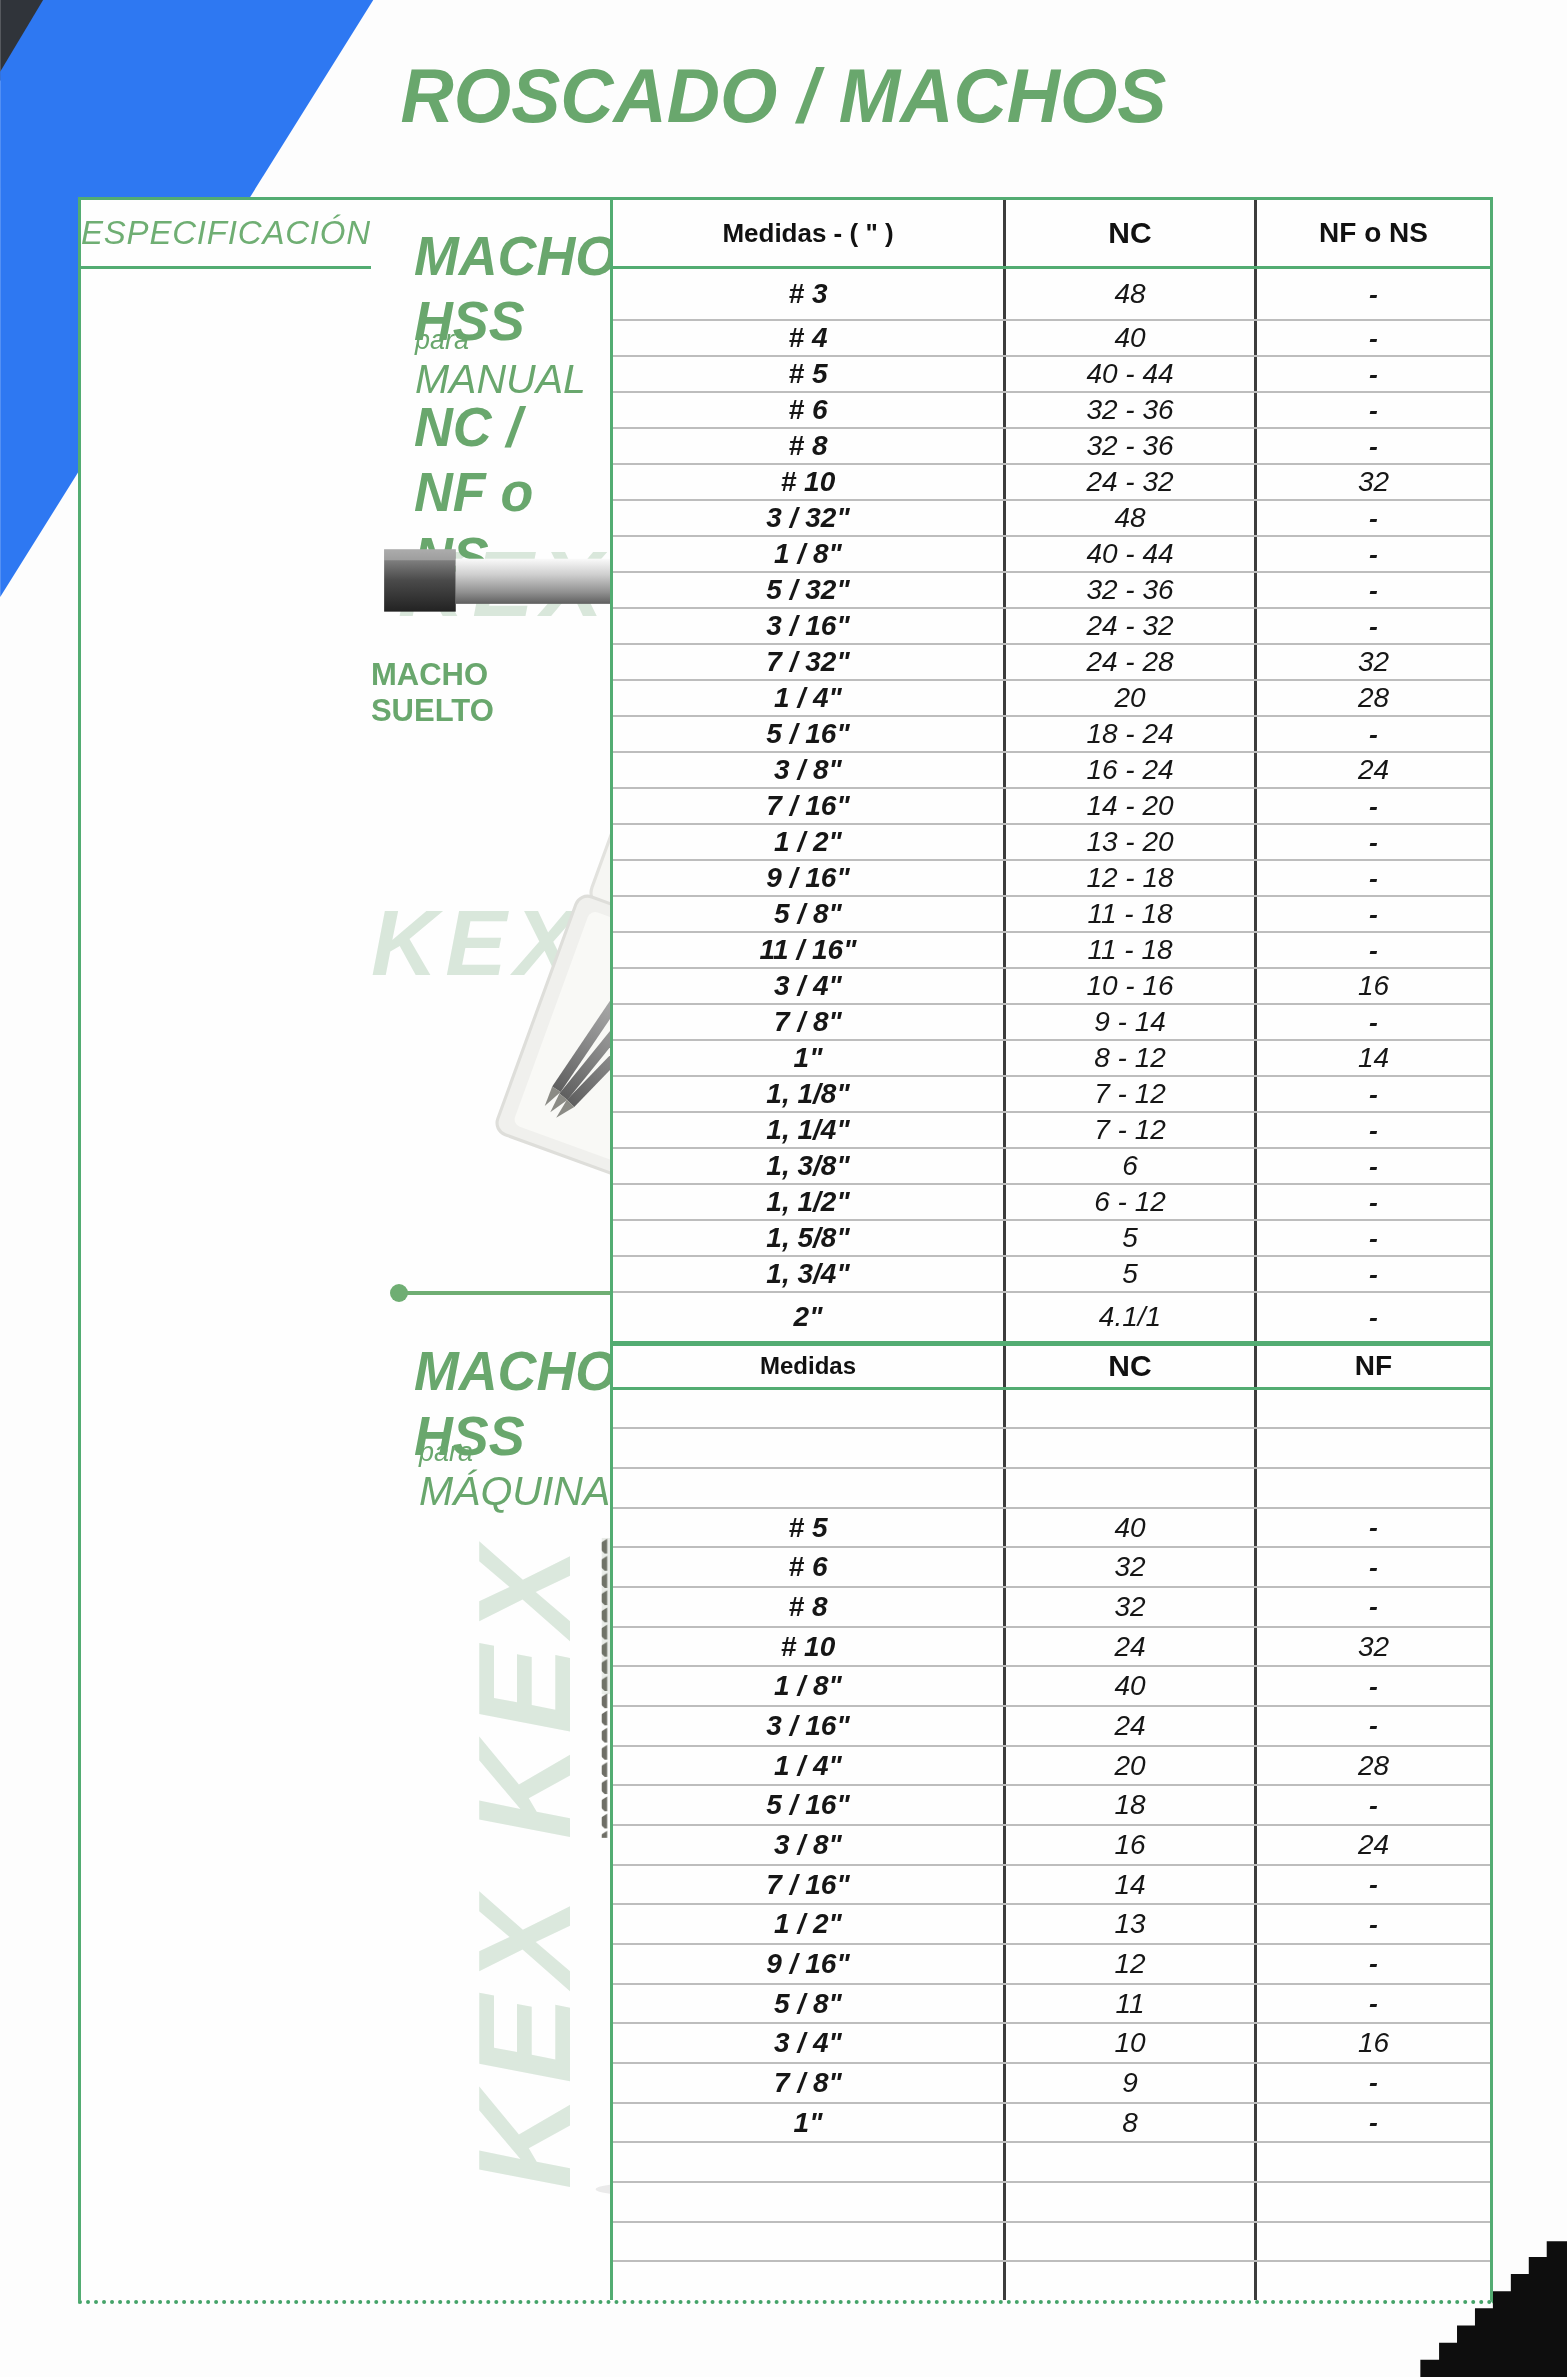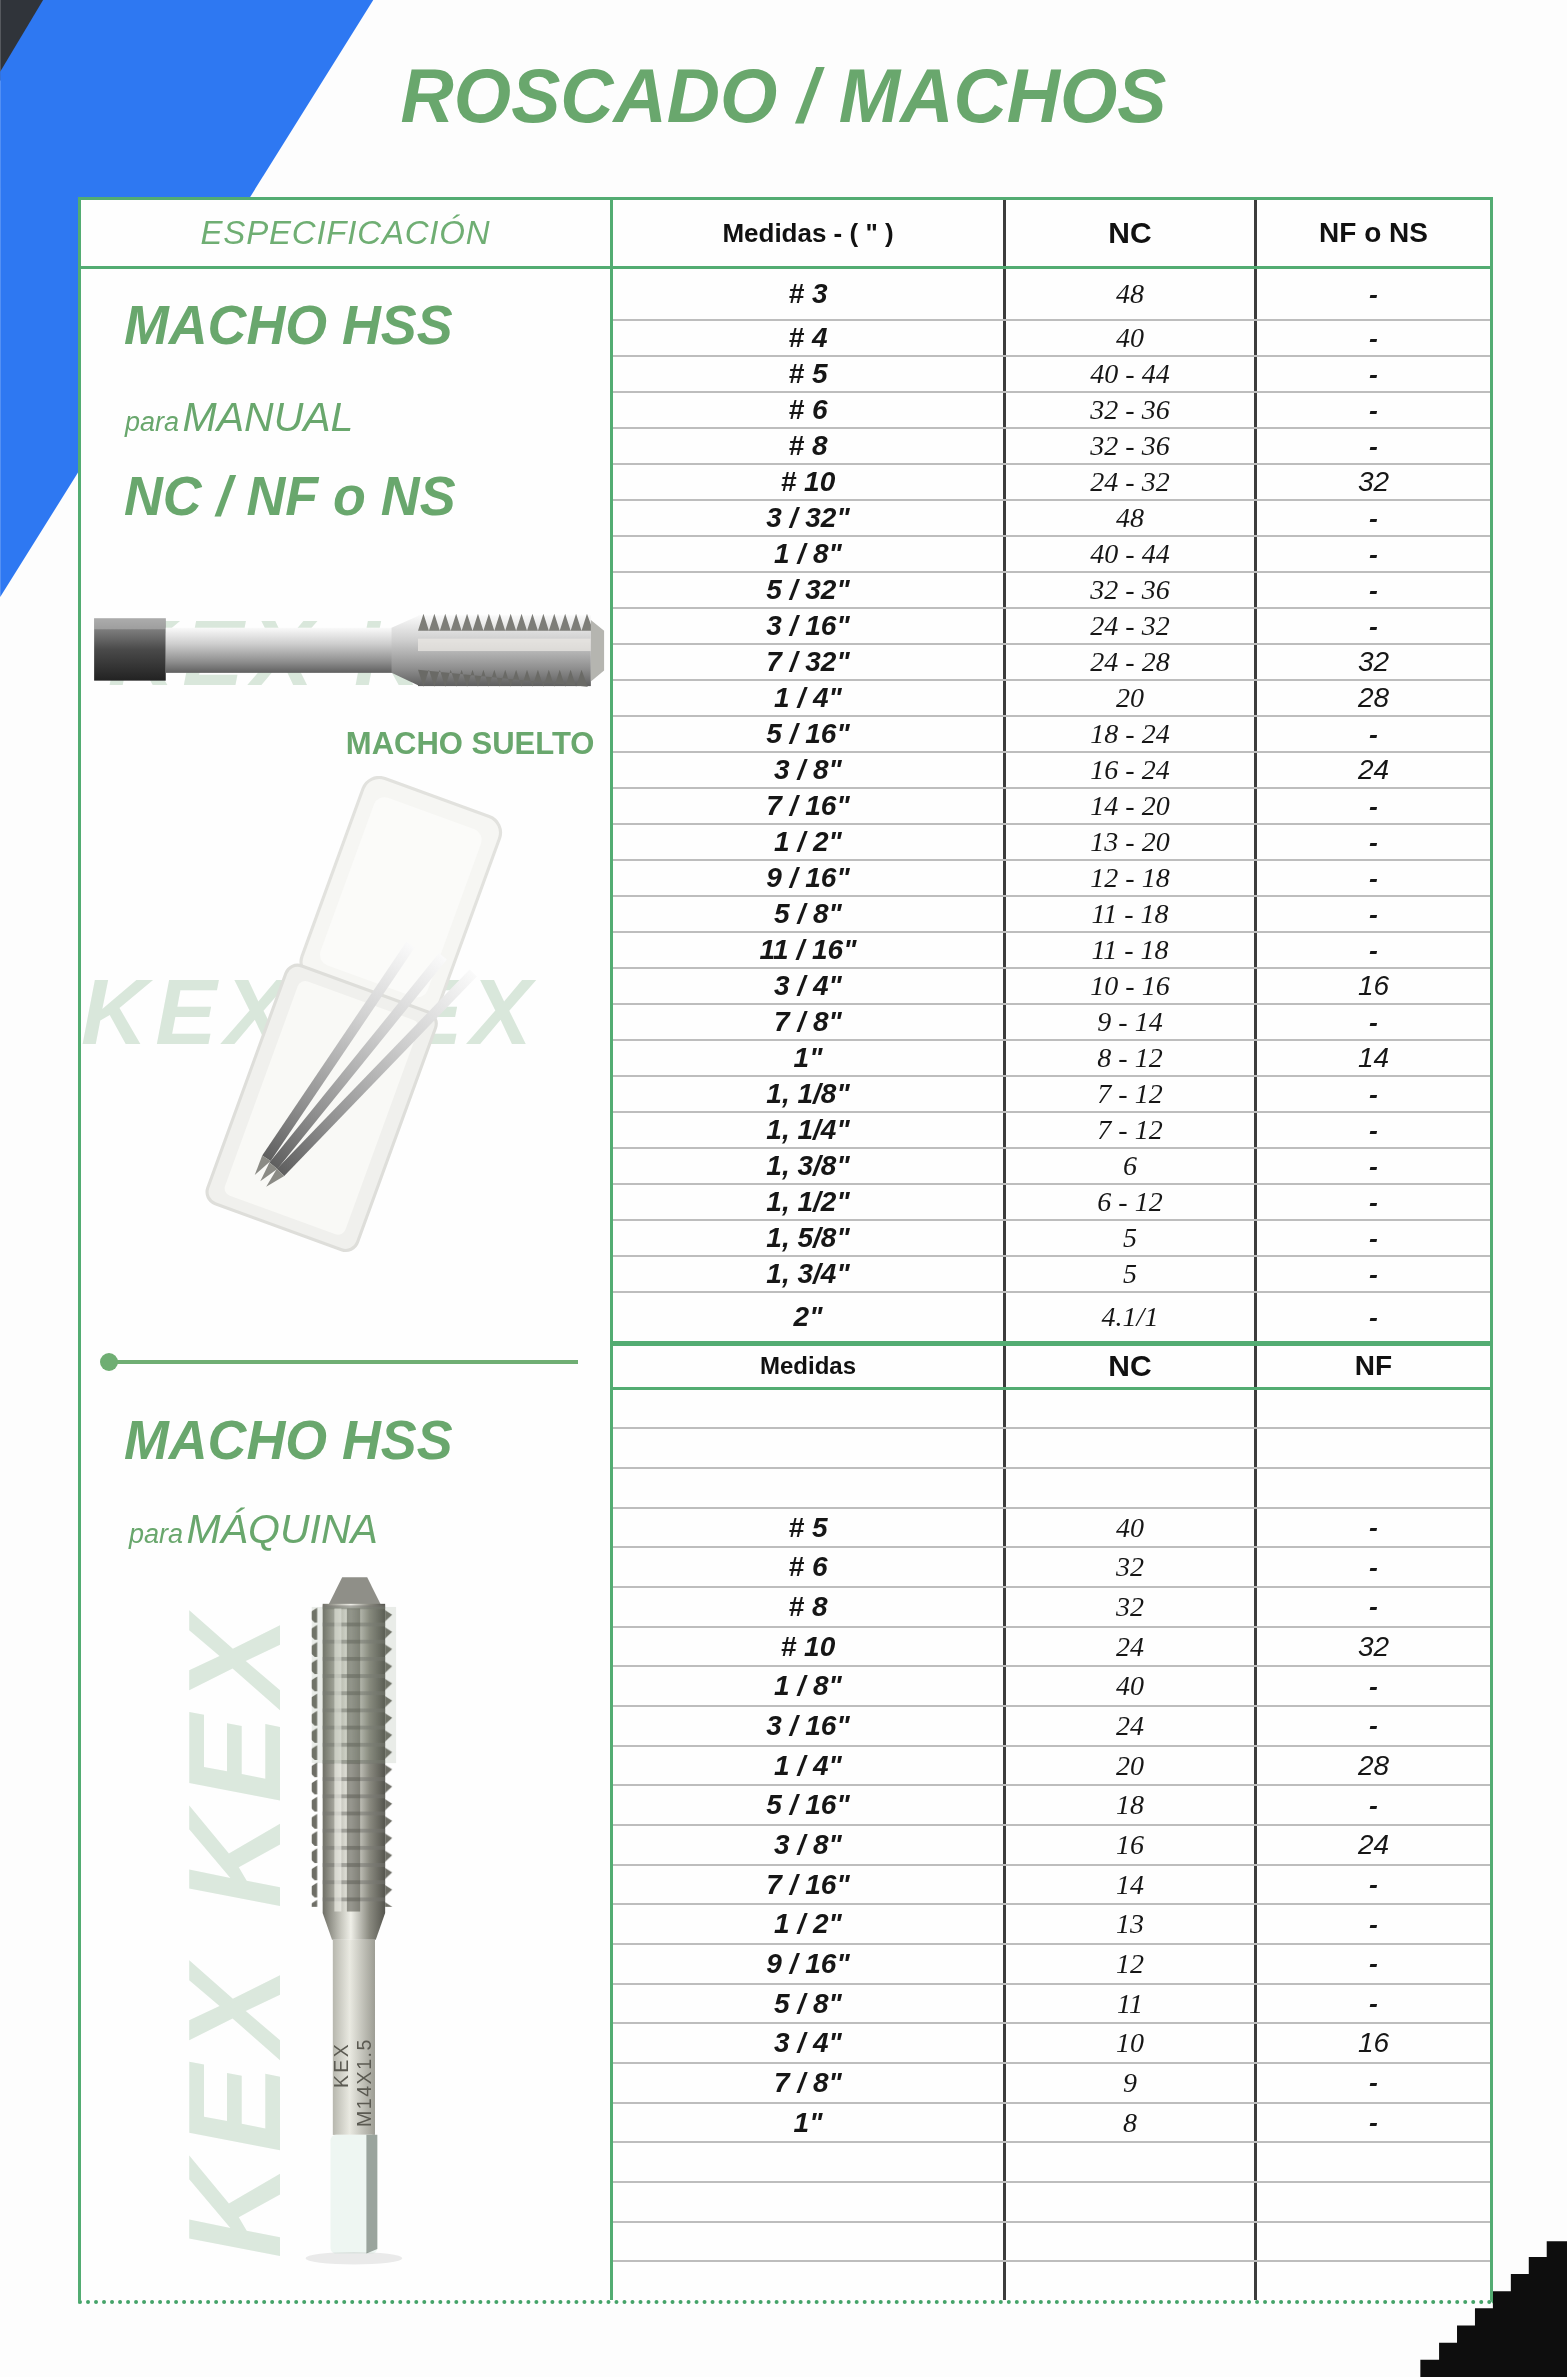--- a/index.html
+++ b/index.html
@@ -23,21 +23,21 @@
     letter-spacing:0px;transform:scaleX(.97);}
 
   .frame{position:absolute;left:78px;top:197px;width:1415px;height:2107px;
     border-top:3.9px solid var(--green-border);
     border-left:3.9px solid var(--green-border);
     border-right:3.9px solid var(--green-border);
     border-bottom:4.7px dotted #45a369;
     display:flex;background:#fefefe;}
 
   
-  .left-panel{width:532px;border-right:3.9px solid var(--green-border);display:flex;flex-direction:column;}
+  .left-panel{width:532px;border-right:3.9px solid var(--green-border);display:flex;}
   .spec-header{height:69px;border-bottom:3.1px solid var(--green-border);
     display:flex;align-items:center;justify-content:center;
     font-style:italic;font-size:33px;color:#6fae73;letter-spacing:0.8px;}
   .spec-body{position:relative;flex:1;overflow:hidden;}
   .spec-body .abs{position:absolute;}
 
   .big-green{font-size:56px;font-weight:bold;font-style:italic;color:var(--green-text);transform:scaleX(.96);transform-origin:left;}
   .sub-line{font-style:italic;color:var(--green-text);}
   .sub-line .small{font-size:27px;}
   .sub-line .big{font-size:41px;}
@@ -54,21 +54,21 @@
   .t-header.h2{height:44px;}
   .h-cell{display:flex;align-items:center;justify-content:center;font-weight:bold;color:#111;}
   .h-cell.c1{width:390px;font-size:26px;}
   .h-cell.c2{width:251px;font-size:30px;border-left:3.1px solid var(--dark-divider);}
   .h-cell.c3{flex:1;font-size:28px;border-left:3.1px solid var(--dark-divider);}
 
   .t-row{display:flex;border-bottom:2.3px solid var(--row-line);}
   .t-row:last-child{border-bottom:none;}
   .cell{display:flex;align-items:center;justify-content:center;font-style:italic;font-size:28px;color:var(--ink);}
   .cell.c1{width:390px;font-weight:bold;}
-  .cell.c2{width:251px;border-left:3.1px solid var(--dark-divider);font-family:Liberation Serif, serif;}
+  .cell.c2{width:251px;border-left:3.1px solid var(--dark-divider);}
   .cell.c3{flex:1;border-left:3.1px solid var(--dark-divider);}
   .cell .dash{font-weight:bold;font-size:26.5px;}
 
   .green-sep{height:4.7px;background:var(--green-border);}
   #t2-rows{flex:1;display:flex;flex-direction:column;}
   #t2-rows .t-row{flex:1 0 0;}
 </style>
 </head>
 <body>
 

